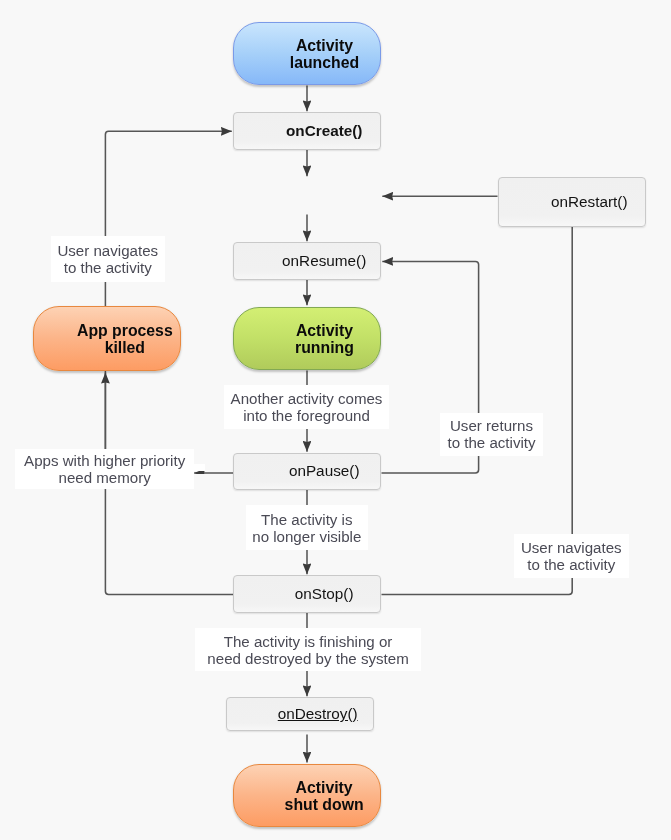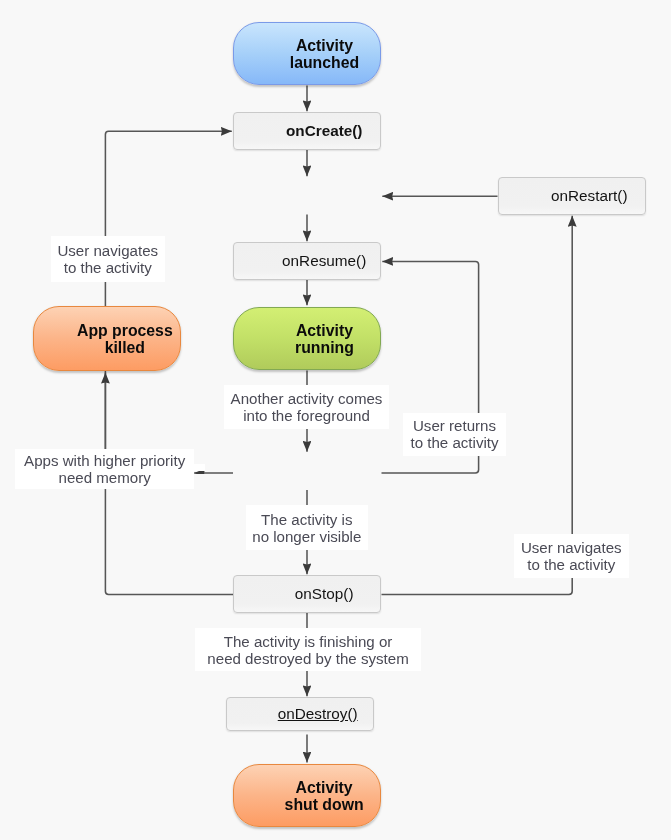--- a/index.html
+++ b/index.html
@@ -82,50 +82,53 @@
 
 <div class="node method" style="left:232.5px;top:242px;width:148.4px;height:37.6px;">
   <span>onResume()</span>
 </div>
 
 <div class="node pill green" style="left:232.8px;top:306.7px;width:148.3px;height:63.6px;">
   <span>Activity
 running</span>
 </div>
 
+<div class="node method" style="left:232.5px;top:452.6px;width:148.4px;height:37.6px;">
+  <span>onPause()</span>
+</div>
 
 <div class="node method" style="left:232.5px;top:575.2px;width:148.4px;height:37.6px;">
   <span>onStop()</span>
 </div>
 
 <div class="node method" style="left:226px;top:697.1px;width:148.4px;height:34px;text-decoration:underline;">
   <span>onDestroy()</span>
 </div>
 
 <div class="node pill orange" style="left:232.5px;top:763.8px;width:148.2px;height:63.4px;">
   <span>Activity
 shut down</span>
 </div>
 
-<div class="node method" style="left:497.6px;top:177px;width:148.4px;height:38px;">
+<div class="node method" style="left:497.6px;top:177px;width:148.4px;height:50px;">
   <span>onRestart()</span>
 </div>
 
 <div class="node pill orange" style="left:33.2px;top:306.3px;width:148.3px;height:64.7px;">
   <span>App process
 killed</span>
 </div>
 
 <div class="lbl" style="left:50.5px;top:236px;width:114.5px;height:45.5px;"><span>User navigates
 to the activity</span></div>
 
 <div class="lbl" style="left:224px;top:384.5px;width:165px;height:44px;"><span>Another activity comes
 into the foreground</span></div>
 
-<div class="lbl" style="left:403px;top:412.5px;width:103px;height:43.5px;"><span>User returns
+<div class="lbl" style="left:440px;top:412.5px;width:103px;height:43.5px;"><span>User returns
 to the activity</span></div>
 
 <div class="lbl" style="left:15px;top:449px;width:179.3px;height:39.5px;"><span>Apps with higher priority
 need memory</span></div>
 
 <div class="lbl" style="left:245.8px;top:505px;width:122px;height:45px;"><span>The activity is
 no longer visible</span></div>
 
 <div class="lbl" style="left:514px;top:533.5px;width:114.5px;height:44.5px;"><span>User navigates
 to the activity</span></div>

